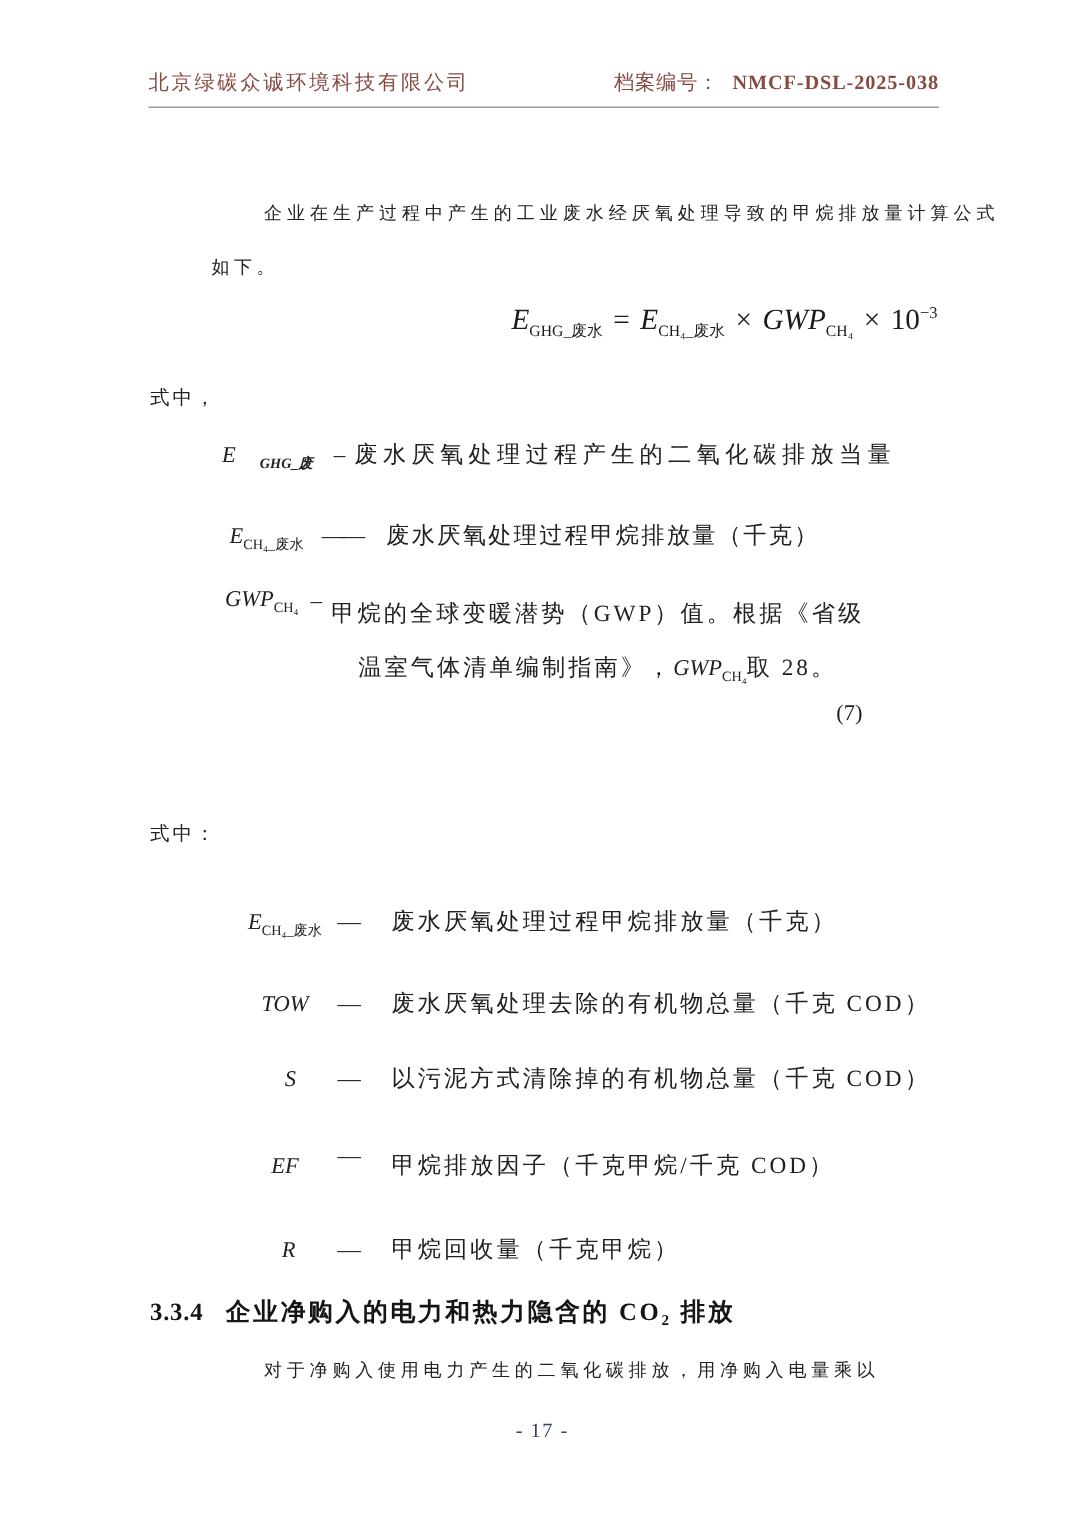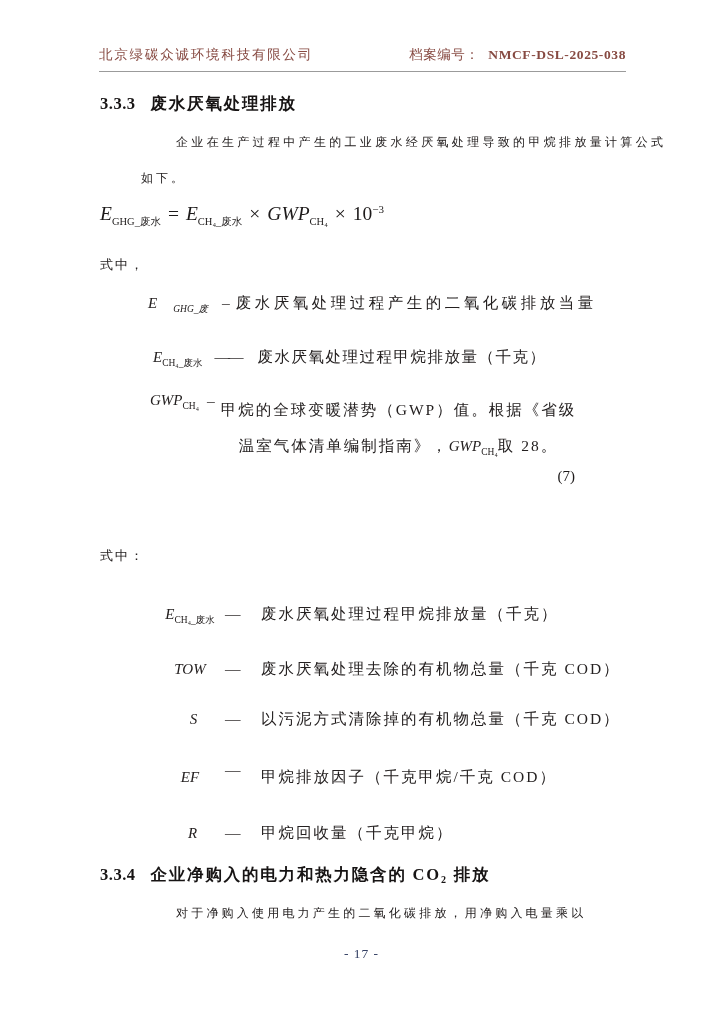--- a/index.html
+++ b/index.html
@@ -39,42 +39,42 @@
   }
   .p333 { top:124px; }
   .p334 { top:898px; line-height:30px; letter-spacing:3.2px; }
 
   
   .formula { font-family:"Liberation Serif","DejaVu Serif",serif; color:#1d1a1a; white-space:nowrap; }
   .formula i { font-style:italic; font-weight:500; }
   .formula sub { font-size:10.5px; vertical-align:-5px; letter-spacing:0; }
   .formula sup { font-size:11px; vertical-align:7px; }
   .formula .op { margin:0 7px; font-style:normal; }
-  .formula1 { position:absolute; left:100px; top:203px; width:525px; text-align:left; font-size:19.5px; }
+  .formula1 { position:absolute; left:100px; top:203px; width:525px; text-align:right; font-size:19.5px; }
   .f7wrap { position:absolute; left:100px; top:468px; width:525px; }
   .eq-label { position:absolute; right:50px; top:0; font-size:15px; color:#1d1a1a; }
   .formula7 { margin-top:19px; text-align:center; font-size:17.5px; }
   .formula7 .op { margin:0 5px; }
   .rm { font-style:normal; }
 
   
   .where { position:absolute; left:100px; font-size:13px; letter-spacing:2px; color:#242020; }
   .where1 { top:256px; }
   .where2 { top:547px; }
 
   
   .term { position:absolute; white-space:nowrap; font-size:15.5px; color:#242020; }
   .term .sym { font-family:"Liberation Serif",serif; font-size:15px; }
   .term .sym i { font-style:italic; }
   .term .sym sub { font-size:9.5px; vertical-align:-4px; }
   .term .dash { display:inline-block; color:#2c2828; }
   .term .desc { letter-spacing:2px; }
 
   .term-eghg { left:148px; top:293px; }
-  .term-eghg .sym sub { font-weight:normal; font-style:italic;padding-left:16px; }
+  .term-eghg .sym sub { font-weight:bold; font-style:italic;padding-left:16px; }
   .term-eghg .dash { margin:0 6px 0 14px; }
   .term-eghg .desc { letter-spacing:3.5px; }
 
   .term-ech4a { left:153px; top:347px; }
   .term-ech4a .dash { margin:0 16px 0 12px; letter-spacing:-2px; }
   .term-ech4a .desc { letter-spacing:1.5px; }
 
   .term-gwp { left:150px; top:392px; display:flex; align-items:flex-start; white-space:normal; }
   .term-gwp .dash { margin:0 6px 0 8px; }
   .term-gwp .gdesc { width:370px; line-height:36px; letter-spacing:2px; white-space:nowrap; }
@@ -103,23 +103,20 @@
 <div class="page">
 
   <div class="header">
     <span class="hdr-left">北京绿碳众诚环境科技有限公司</span>
     <span class="hdr-right">
       <span class="hdr-label">档案编号：</span>
       <span class="hdr-num">NMCF-DSL-2025-038</span>
     </span>
   </div>
 
-  <div class="h1 h333">
-    <span class="hnum">3.3.3</span><span class="htitle">废水厌氧处理排放</span>
-  </div>
 
   <p class="para p333">企业在生产过程中产生的工业废水经厌氧处理导致的甲烷排放量计算公式如下。</p>
 
   <div class="formula formula1">
     <i>E</i><sub>GHG_废水</sub><span class="op">=</span><i>E</i><sub>CH₄_废水</sub><span class="op">×</span><i>GWP</i><sub class="rm">CH₄</sub><span class="op">×</span><span>10</span><sup>−3</sup>
   </div>
 
   <div class="where where1">式中，</div>
 
   <div class="term term-eghg">

